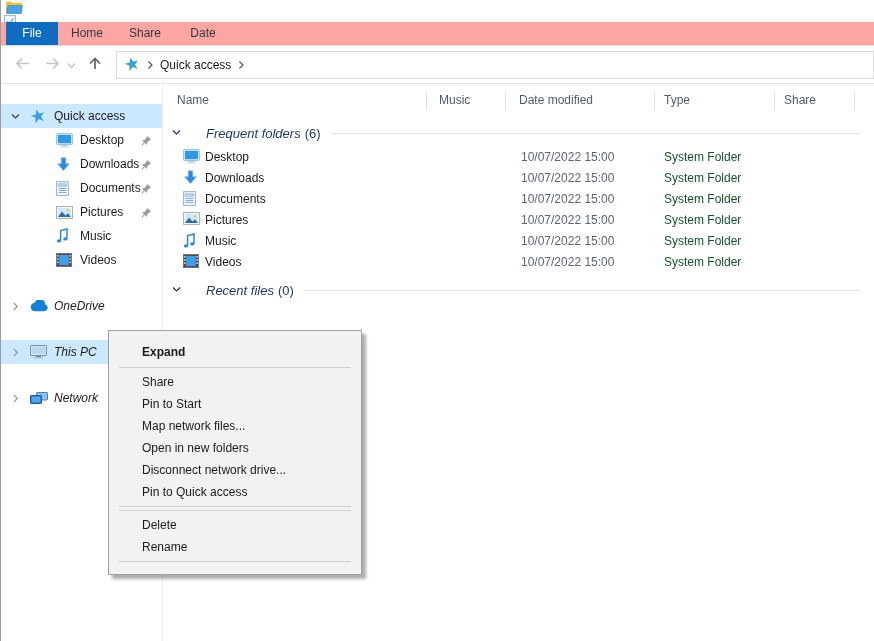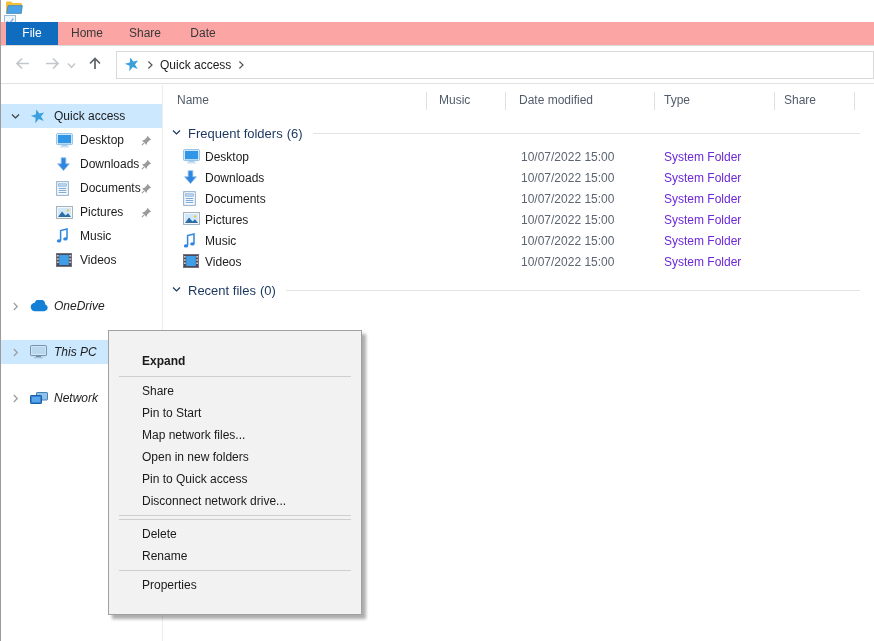--- a/index.html
+++ b/index.html
@@ -45,33 +45,33 @@
   .side-item.lvl1 .ic { margin-left:0; }
   .side-item .lbl { margin-left:5px; }
   .side-item .pin { margin-left:auto; margin-right:10px; display:flex; align-items:center; }
 
   
   .main { position:absolute; left:162px; right:0; top:0; bottom:0; }
   .colhead { position:absolute; top:5px; left:0; right:0; height:22px; color:#515c6b; }
   .colhead .col { position:absolute; top:3px;text-align:right; }
   .colhead .vsep { position:absolute; top:2px; width:1px; height:18px; background:#e0e0e0; }
   .group-head { position:absolute; left:0; right:0; height:18px; display:flex; align-items:center; padding-left:8px; color:#19365e; font-size:13px; }
-  .group-head .glbl { margin-left:6px; }
+  .group-head .glbl { margin-left:24px;font-style:italic; }
   .group-head .gcount { margin-left:4px; }
   .group-head .rule { flex:1; border-top:1px solid #e4e4e4; margin-left:10px; margin-right:14px; }
   #rows { position:absolute; top:62px; left:0; right:0; }
   .frow { position:relative; height:21px; }
   .frow .ic { position:absolute; left:20px; top:2px; }
   .frow .fname { position:absolute; left:42px; top:3px; color:#1c1c1c; }
   .frow .fdate { position:absolute; left:358px; top:3px; color:#5b6470;text-align:center; }
-  .frow .ftype { position:absolute; left:501px; top:3px; color:#6d28d9; }
+  .frow .ftype { position:absolute; left:501px; top:3px; color:#14532d; }
 
   
   .ctxmenu { position:absolute; left:107px; top:330px; width:254px; background:#f2f2f2; border:1px solid #a0a0a0;
-    box-shadow:4px 4px 3px rgba(0,0,0,0.32); padding:18px 0; z-index:10; }
+    box-shadow:4px 4px 3px rgba(0,0,0,0.32); padding:9px 0; z-index:10; }
   .menu-item { height:22px; line-height:22px; padding-left:33px; color:#1a1a1a; }
   .menu-item.bold { font-weight:bold; height:24px; line-height:24px; }
   .menu-sep { border-top:1px solid #cfcfcf; margin:3px 10px 3px 10px; }
 </style>
 </head>
 <body>
 
 <div class="window">
 
   <div class="titlebar">
@@ -413,22 +413,21 @@
     </div>
   </div>
 
   <div class="ctxmenu" id="ctxmenu">
       <div class="menu-item bold">Expand</div>
       <div class="menu-sep"></div>
       <div class="menu-item">Share</div>
       <div class="menu-item">Pin to Start</div>
       <div class="menu-item">Map network files...</div>
       <div class="menu-item">Open in new folders</div>
+      <div class="menu-item">Disconnect network drive...</div>
       <div class="menu-item">Pin to Quick access</div>
-      <div class="menu-item">Disconnect network drive...</div>
       <div class="menu-sep"></div>
       <div class="menu-sep"></div>
       <div class="menu-item">Delete</div>
       <div class="menu-item">Rename</div>
       <div class="menu-sep"></div>
-      <div class="menu-item">Properties</div>
     </div>
 </div>
 
 </body></html>

